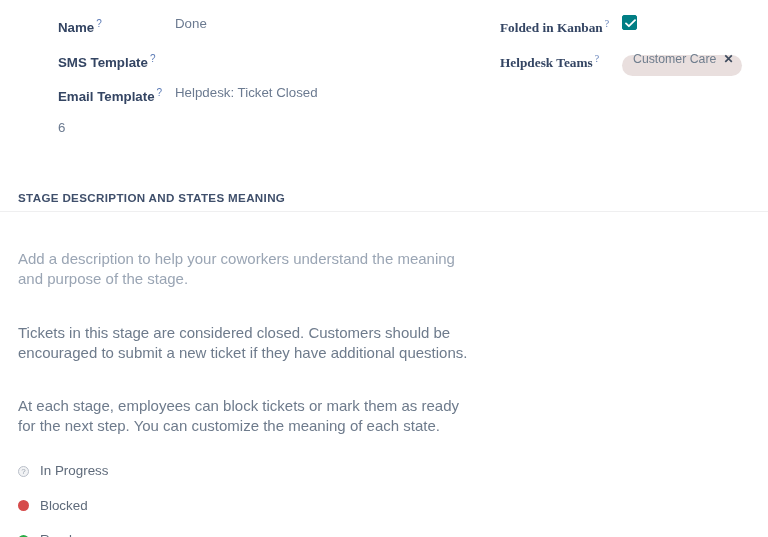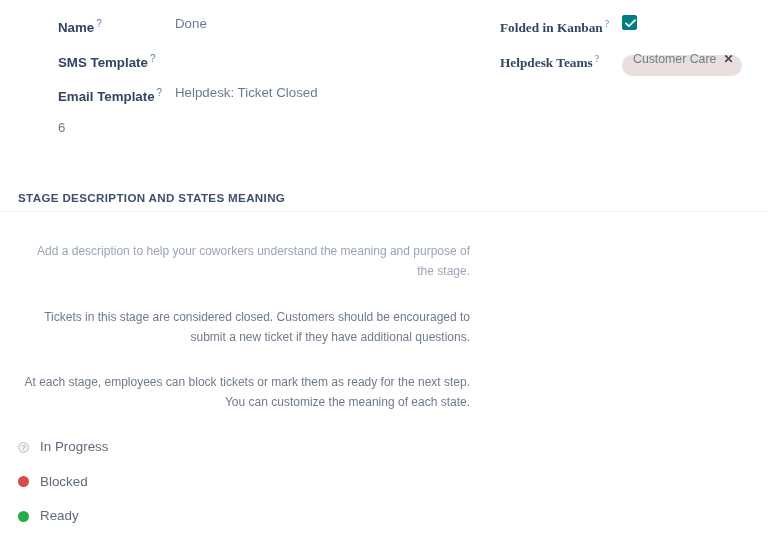--- a/index.html
+++ b/index.html
@@ -102,24 +102,23 @@
     height: 1px;
     background: #efeff0;
   }
 
   
   .desc {
     padding: 21px 0 0 18px;
     width: 470px;
   }
   .p {
-    font-size: 12px;
+    font-size: 15px;
     line-height: 20px;
-    margin: 8px 0 0 0;
-    text-align: right;
+    margin: 16px 0 0 0;
   }
   .p-muted  { color: #9aa5b4; }
   .p-normal { color: #6e7b8c; }
   .gap-a { height: 18px; }
   .gap-b { height: 17px; }
 
   
   .states { padding: 18px 0 0 18px; }
   .state-row {
     display: flex;

